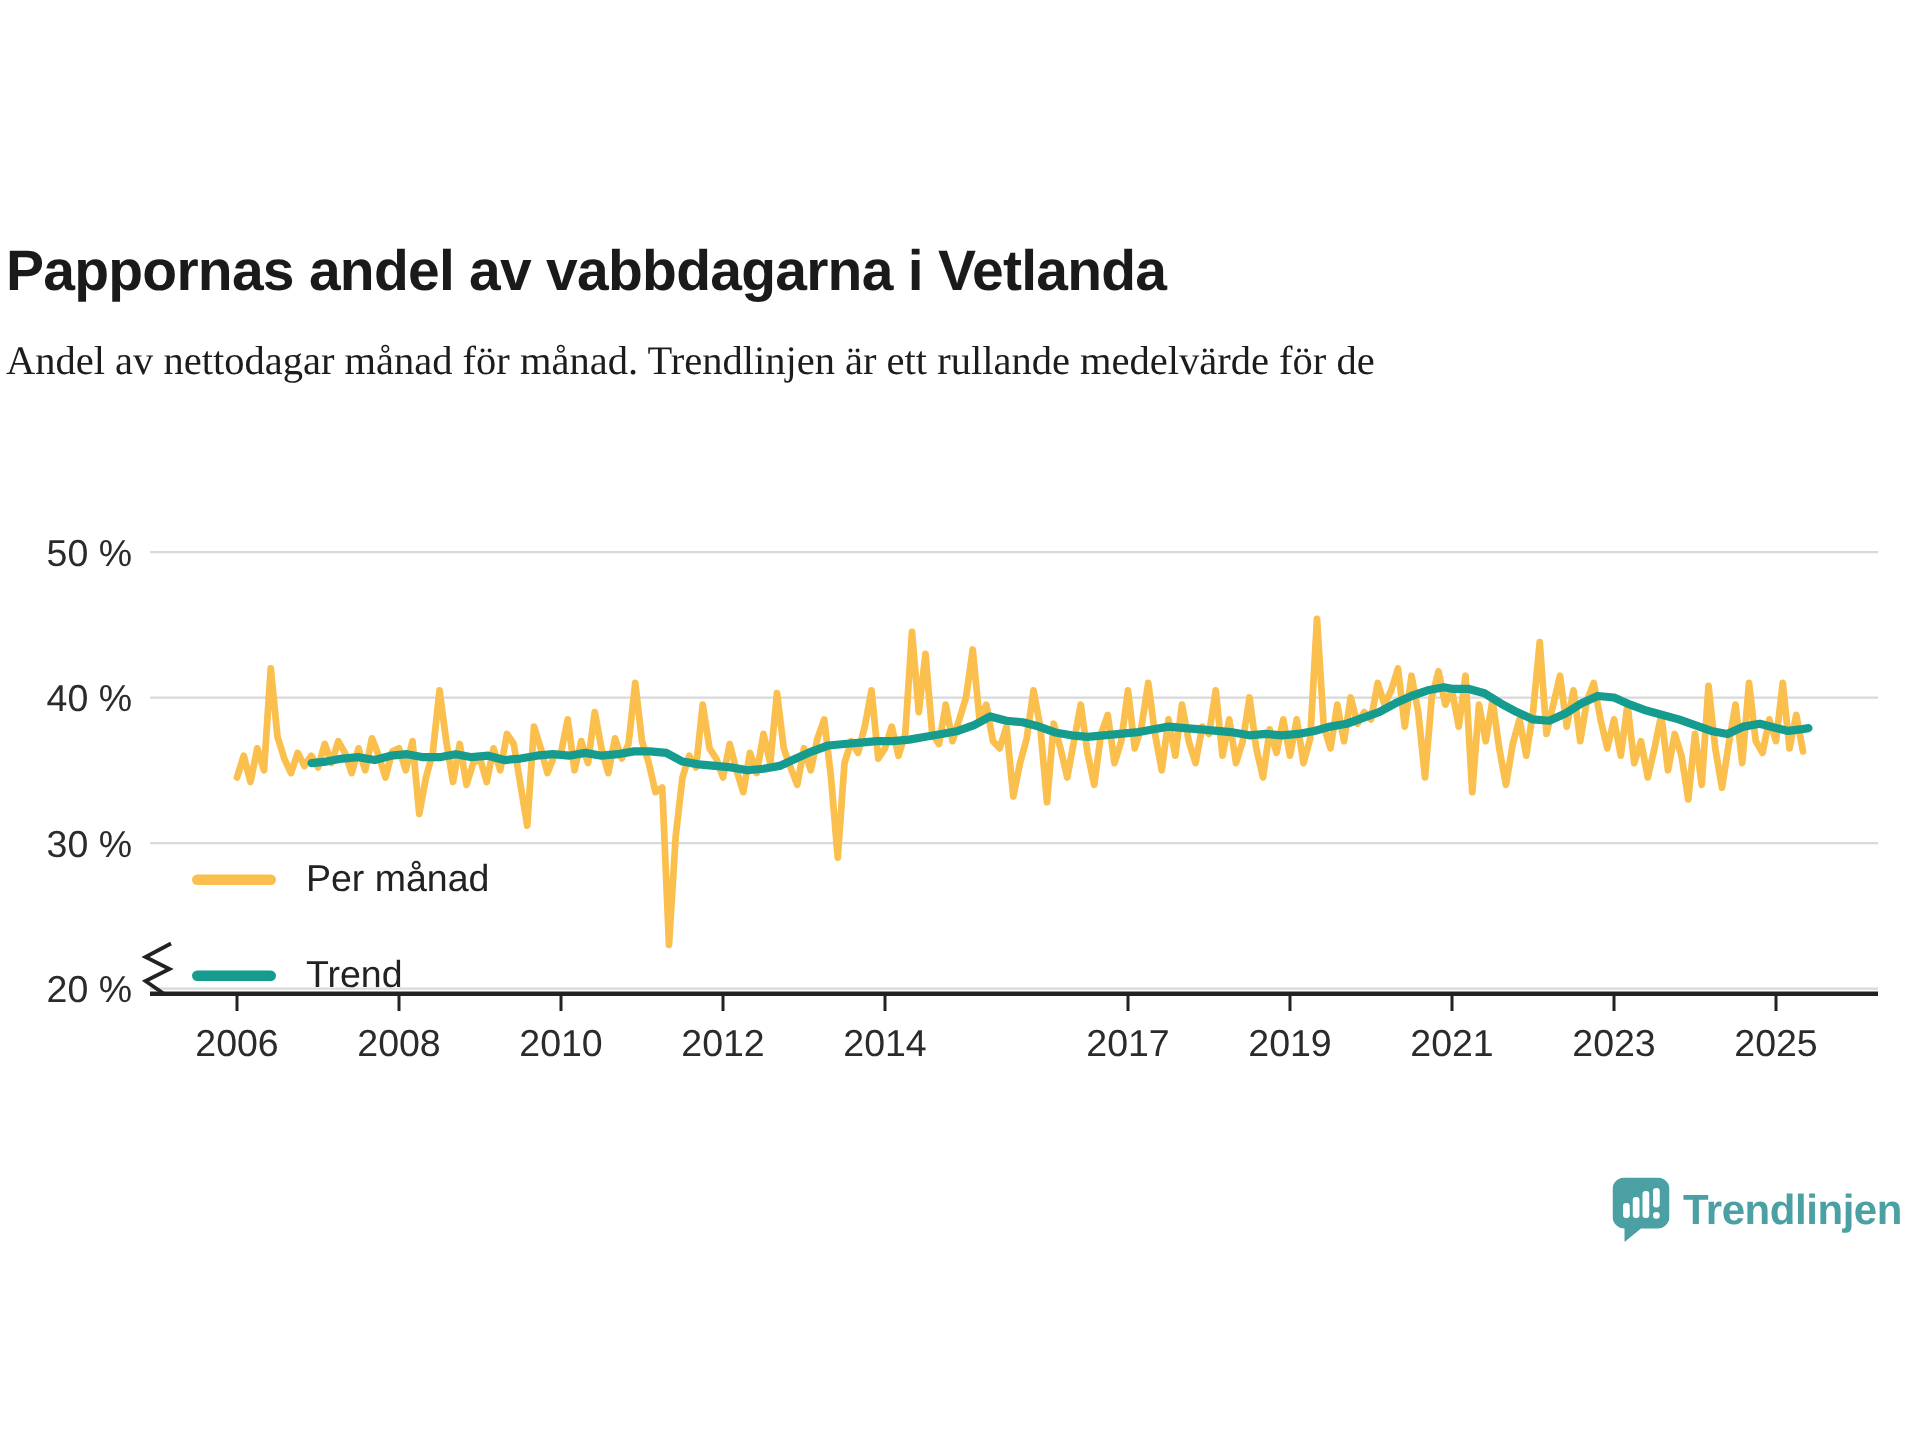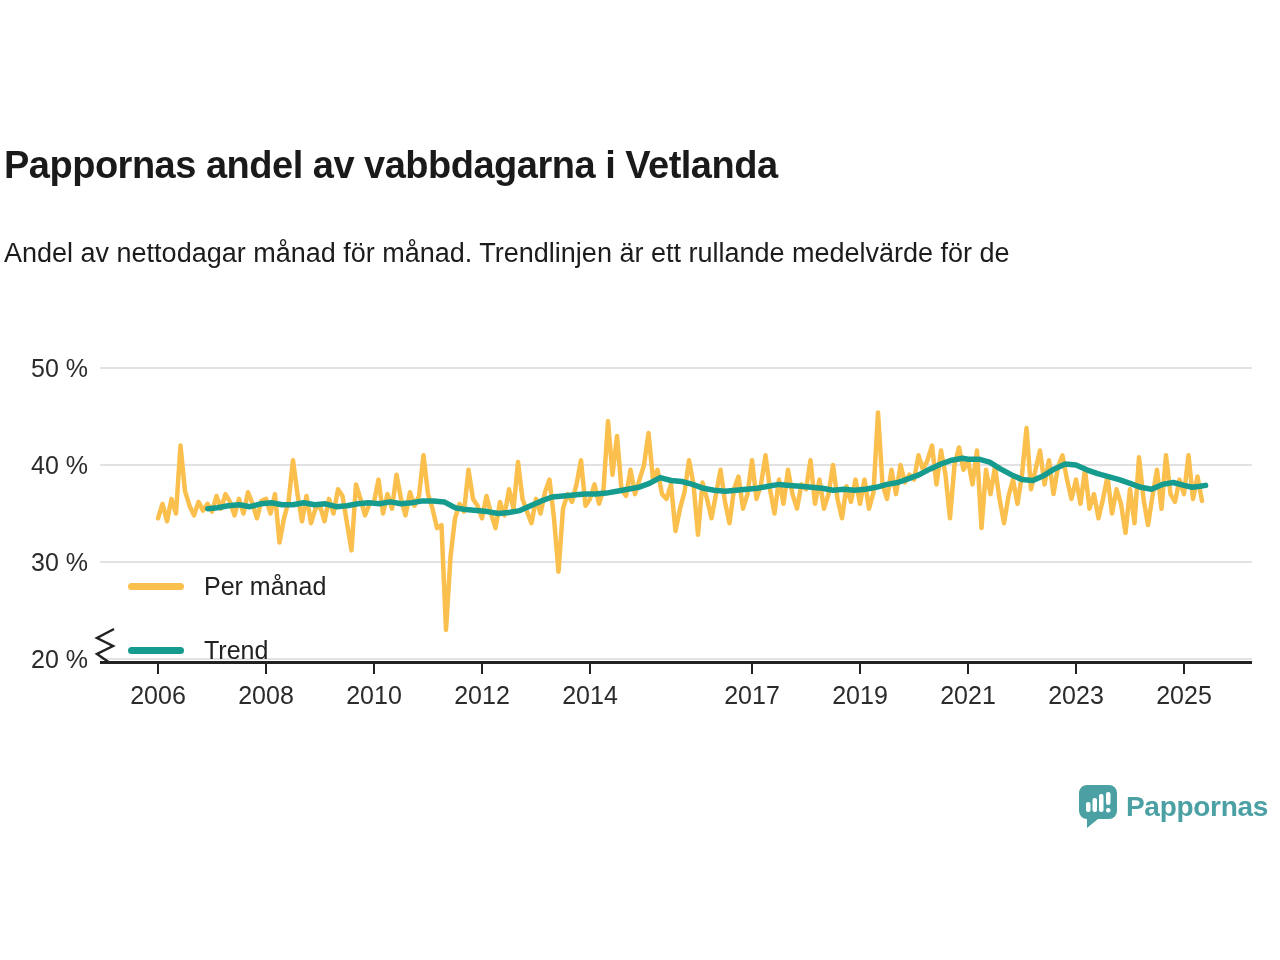--- a/index.html
+++ b/index.html
@@ -3,27 +3,27 @@
 <meta charset="utf-8">
 <style>
   html,body{margin:0;padding:0;}
   body{
     width:1280px;height:960px;position:relative;overflow:hidden;
     background:#ffffff;
     font-family:"Liberation Sans","DejaVu Sans",sans-serif;
     color:#1a1a1a;
   }
   .title{
-    position:absolute;left:4px;top:120px;
+    position:absolute;left:4px;top:136px;
     font-size:38px;font-weight:700;letter-spacing:-0.5px;line-height:1.1;
     color:#1a1a1a;
   }
   .subtitle{
-    position:absolute;left:4px;top:232px;
-    font-size:27px;font-weight:400;line-height:1.56;color:#1c1c1c;
+    position:absolute;left:4px;top:219px;
+    font-size:27px;font-weight:400;line-height:1.56;color:#1c1c1c;font-family:Liberation Serif, serif;
   }
   .chart-wrap{position:absolute;left:0;top:330px;width:1086px;height:400px;}
   svg text{font-family:"Liberation Sans","DejaVu Sans",sans-serif;}
   .legend{position:absolute;left:128px;display:flex;align-items:center;gap:20px;height:28px;}
   .legend .swatch{width:56px;height:7px;border-radius:3.5px;display:inline-block;}
   .legend .lab{font-size:25px;color:#222;}
   .legend.row1{top:572px;}
   .legend.row2{top:636px;}
   .branding{
     position:absolute;right:12px;top:784px;height:46px;
@@ -88,14 +88,14 @@
 
 <div class="branding">
   <svg width="38" height="44" viewBox="0 0 38 44">
     <path d="M8 0 h22 a8 8 0 0 1 8 8 v18 a8 8 0 0 1 -8 8 H19 L8 43 v-9 a8 8 0 0 1 -8 -8 V8 a8 8 0 0 1 8 -8 z" fill="#4BA0A3"></path>
     <rect x="7" y="17" width="4.5" height="10" rx="2" fill="#ffffff"></rect>
     <rect x="13.5" y="13" width="4.5" height="14" rx="2" fill="#ffffff"></rect>
     <rect x="20" y="9" width="4.5" height="18" rx="2" fill="#ffffff"></rect>
     <rect x="27" y="7" width="4.5" height="13" rx="2.2" fill="#ffffff"></rect>
     <rect x="27" y="23" width="4.5" height="4.5" rx="2.2" fill="#ffffff"></rect>
   </svg>
-  <span class="logo-text" style="color: rgb(75, 160, 163);">Pappornas</span>
+  <span class="logo-text" style="color: rgb(75, 160, 163);">Trendlinjen</span>
 </div>
 
 </body></html>

